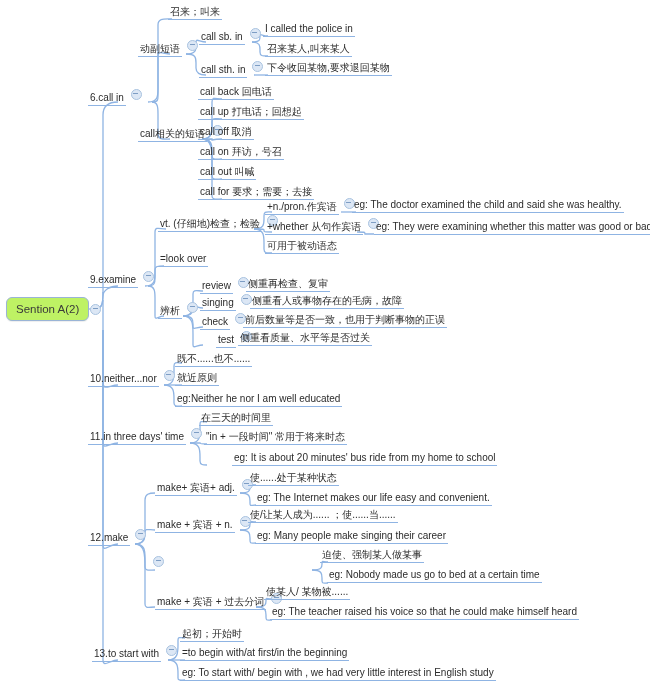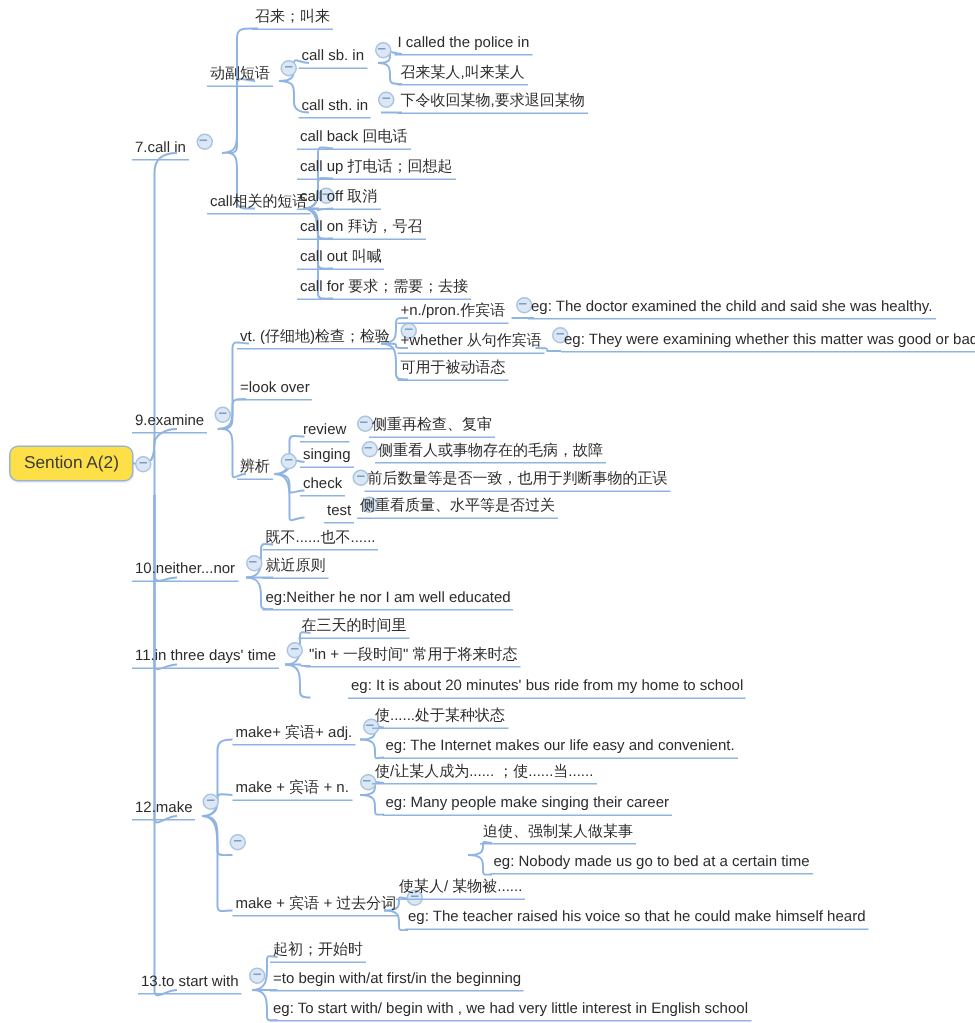--- a/index.html
+++ b/index.html
@@ -4,21 +4,21 @@
 <style>
   html,body{margin:0;padding:0;background:#ffffff;}
   body{width:650px;height:682px;position:relative;overflow:hidden;
        font-family:"Liberation Sans","DejaVu Sans",sans-serif;}
   #canvas{position:absolute;left:0;top:0;width:650px;height:682px;}
   #links{position:absolute;left:0;top:0;width:650px;height:682px;pointer-events:none;}
   .node{position:absolute;white-space:nowrap;color:#2b2b2b;
         font-size:10px;line-height:12px;}
   .node .txt{display:inline-block;padding:0 2px 1px 2px;
              border-bottom:1.4px solid #8fb4e3;}
-  .root{position:absolute;background:#fde047;border:1px solid #9ab4d6;
+  .root{position:absolute;background:#bef264;border:1px solid #9ab4d6;
         border-radius:6px;color:#3a3a3a;font-size:11.5px;
         padding:5px 9px;white-space:nowrap;
         box-shadow:0 1px 1px rgba(0,0,0,.07);}
   .toggle{position:absolute;width:9px;height:9px;border-radius:50%;
           background:#dce7f5;border:1px solid #a9c3e0;}
   .toggle:after{content:"";position:absolute;left:1.5px;top:3px;
                 width:5px;height:1px;background:#7d9dc4;}
 </style>
 </head>
 <body>
@@ -105,21 +105,21 @@
   </svg>
 
 </div>
 
 <div class="root" id="root-node" style="left: 6px; top: 297px;">
   <span>Sention A(2)</span>
 </div>
 <div class="toggle" id="root-toggle" style="left: 90.2969px; top: 304px;"></div>
 
 <div id="nodes">
-    <div class="node" id="n_call_in" style="left: 88px; top: 90px;"><span class="txt">7.call in</span><span class="toggle" style="position: relative; display: inline-block; margin-left: 5px; top: -1px;"></span></div>
+    <div class="node" id="n_call_in" style="left: 88px; top: 90px;"><span class="txt">6.call in</span><span class="toggle" style="position: relative; display: inline-block; margin-left: 5px; top: -1px;"></span></div>
     <div class="node" id="n_zhaolai" style="left: 168px; top: 6px;"><span class="txt">召来；叫来</span></div>
     <div class="node" id="n_dongfu" style="left: 138px; top: 41px;"><span class="txt">动副短语</span><span class="toggle" style="position: relative; display: inline-block; margin-left: 5px; top: -1px;"></span></div>
     <div class="node" id="n_call_sb_in" style="left: 199px; top: 29px;"><span class="txt">call sb. in</span><span class="toggle" style="position: relative; display: inline-block; margin-left: 5px; top: -1px;"></span></div>
     <div class="node" id="n_eg_police" style="left: 263px; top: 23px;"><span class="txt">I called the police in</span></div>
     <div class="node" id="n_zhaolai_mouren" style="left: 265px; top: 43px;"><span class="txt">召来某人,叫来某人</span></div>
     <div class="node" id="n_call_sth_in" style="left: 199px; top: 62px;"><span class="txt">call sth. in</span><span class="toggle" style="position: relative; display: inline-block; margin-left: 5px; top: -1px;"></span></div>
     <div class="node" id="n_xialing" style="left: 265px; top: 62px;"><span class="txt">下令收回某物,要求退回某物</span></div>
     <div class="node" id="n_call_phrases" style="left: 138px; top: 126px;"><span class="txt">call相关的短语</span><span class="toggle" style="position: relative; display: inline-block; margin-left: 5px; top: -1px;"></span></div>
     <div class="node" id="n_call_back" style="left: 198px; top: 86px;"><span class="txt">call back 回电话</span></div>
     <div class="node" id="n_call_up" style="left: 198px; top: 106px;"><span class="txt">call up 打电话；回想起</span></div>
@@ -161,14 +161,14 @@
     <div class="node" id="n_eg_singing" style="left: 255px; top: 530px;"><span class="txt">eg: Many people make singing their career</span></div>
     <div class="node" id="n_make_inf" style="left: 148px; top: 557px;"><span class="toggle" style="position: relative; display: inline-block; margin-left: 5px; top: -1px;"></span></div>
     <div class="node" id="n_poshi" style="left: 320px; top: 549px;"><span class="txt">迫使、强制某人做某事</span></div>
     <div class="node" id="n_eg_nobody" style="left: 327px; top: 569px;"><span class="txt">eg: Nobody made us go to bed at a certain time</span></div>
     <div class="node" id="n_make_pp" style="left: 155px; top: 594px;"><span class="txt">make  + 宾语 + 过去分词</span><span class="toggle" style="position: relative; display: inline-block; margin-left: 5px; top: -1px;"></span></div>
     <div class="node" id="n_shi_bei" style="left: 264px; top: 586px;"><span class="txt">使某人/ 某物被......</span></div>
     <div class="node" id="n_eg_teacher" style="left: 270px; top: 606px;"><span class="txt">eg: The teacher raised his voice so that he could make himself heard</span></div>
     <div class="node" id="n_start_with" style="left: 92px; top: 646px;"><span class="txt">13.to start with</span><span class="toggle" style="position: relative; display: inline-block; margin-left: 5px; top: -1px;"></span></div>
     <div class="node" id="n_qichu" style="left: 180px; top: 628px;"><span class="txt">起初；开始时</span></div>
     <div class="node" id="n_begin_with" style="left: 180px; top: 647px;"><span class="txt">=to begin with/at first/in the beginning</span></div>
-    <div class="node" id="n_eg_start" style="left: 180px; top: 667px;"><span class="txt">eg: To start with/ begin with , we had very little  interest in English school</span></div>
+    <div class="node" id="n_eg_start" style="left: 180px; top: 667px;"><span class="txt">eg: To start with/ begin with , we had very little  interest in English study</span></div>
   </div>
 
 </body></html>

